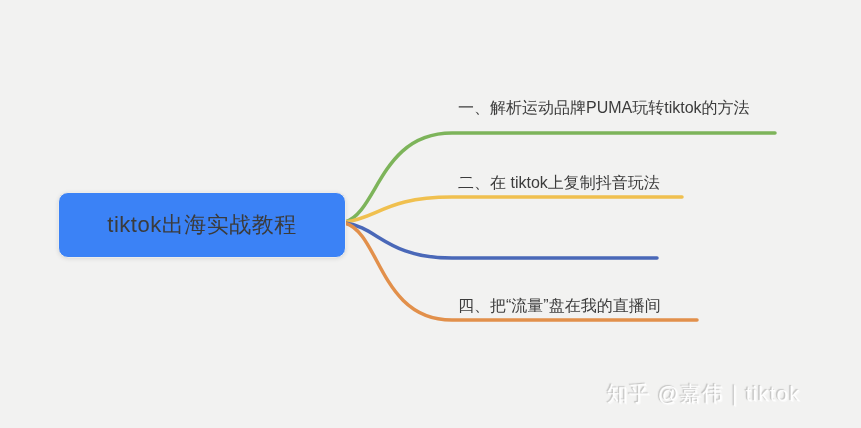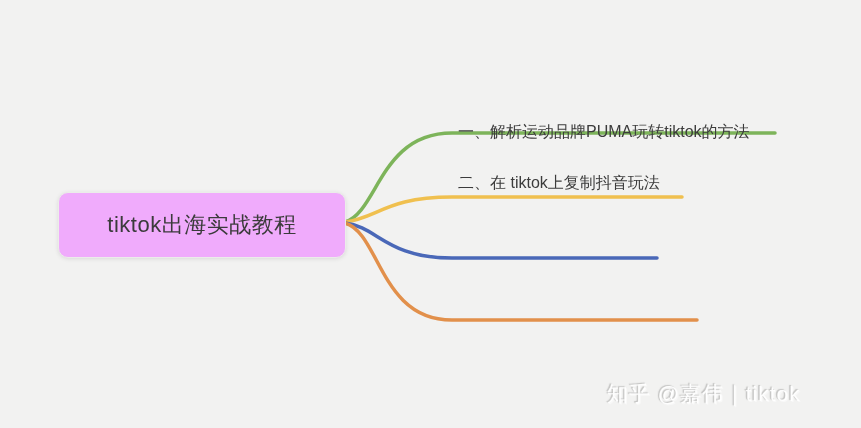--- a/index.html
+++ b/index.html
@@ -19,21 +19,21 @@
     left: 0; top: 0;
     width: 861px; height: 428px;
     display: block;
   }
   .root-node {
     position: absolute;
     left: 58px;
     top: 192px;
     width: 288px;
     height: 66px;
-    background: #f0abfc;
+    background: #3b82f6;
     border: 1px solid #ececea;
     border-radius: 10px;
     box-shadow: 0 1px 4px rgba(0,0,0,0.10);
     display: flex;
     align-items: center;
     justify-content: center;
   }
   .root-node span {
     font-size: 22px;
     color: #3b3b3b;
@@ -41,21 +41,21 @@
     white-space: nowrap;
   }
   .branch-label {
     position: absolute;
     left: 458px;
     font-size: 16px;
     line-height: 22px;
     color: #3c3c3c;
     white-space: nowrap;
   }
-  .b1 { top: 121px; }
+  .b1 { top: 97px; }
   .b2 { top: 172px; }
   .b3 { top: 233px; }
   .b4 { top: 295px; }
   .watermark {
     position: absolute;
     left: 607px;
     top: 380px;
     font-size: 21px;
     letter-spacing: 1px;
     color: rgba(255,255,255,0.95);
@@ -76,16 +76,17 @@
     <path d="M345,223 C378,227 386,258 452,258 L657,258" stroke-width="3.5" stroke-linecap="round" fill="none" stroke="#4a68b8"></path>
     <path d="M345,223 C380,233 380,320 452,320 L697,320" stroke-width="3.5" stroke-linecap="round" fill="none" stroke="#e2904b"></path>
   </svg>
 
   <div class="root-node">
     <span>tiktok出海实战教程</span>
   </div>
 
   <div class="branch-label b1">一、解析运动品牌PUMA玩转tiktok的方法</div>
   <div class="branch-label b2">二、在 tiktok上复制抖音玩法</div>
+  <div class="branch-label b4">四、把“流量”盘在我的直播间</div>
 
   <div class="watermark">知乎 @嘉伟｜tiktok</div>
 
 </div>
 
 </body></html>

